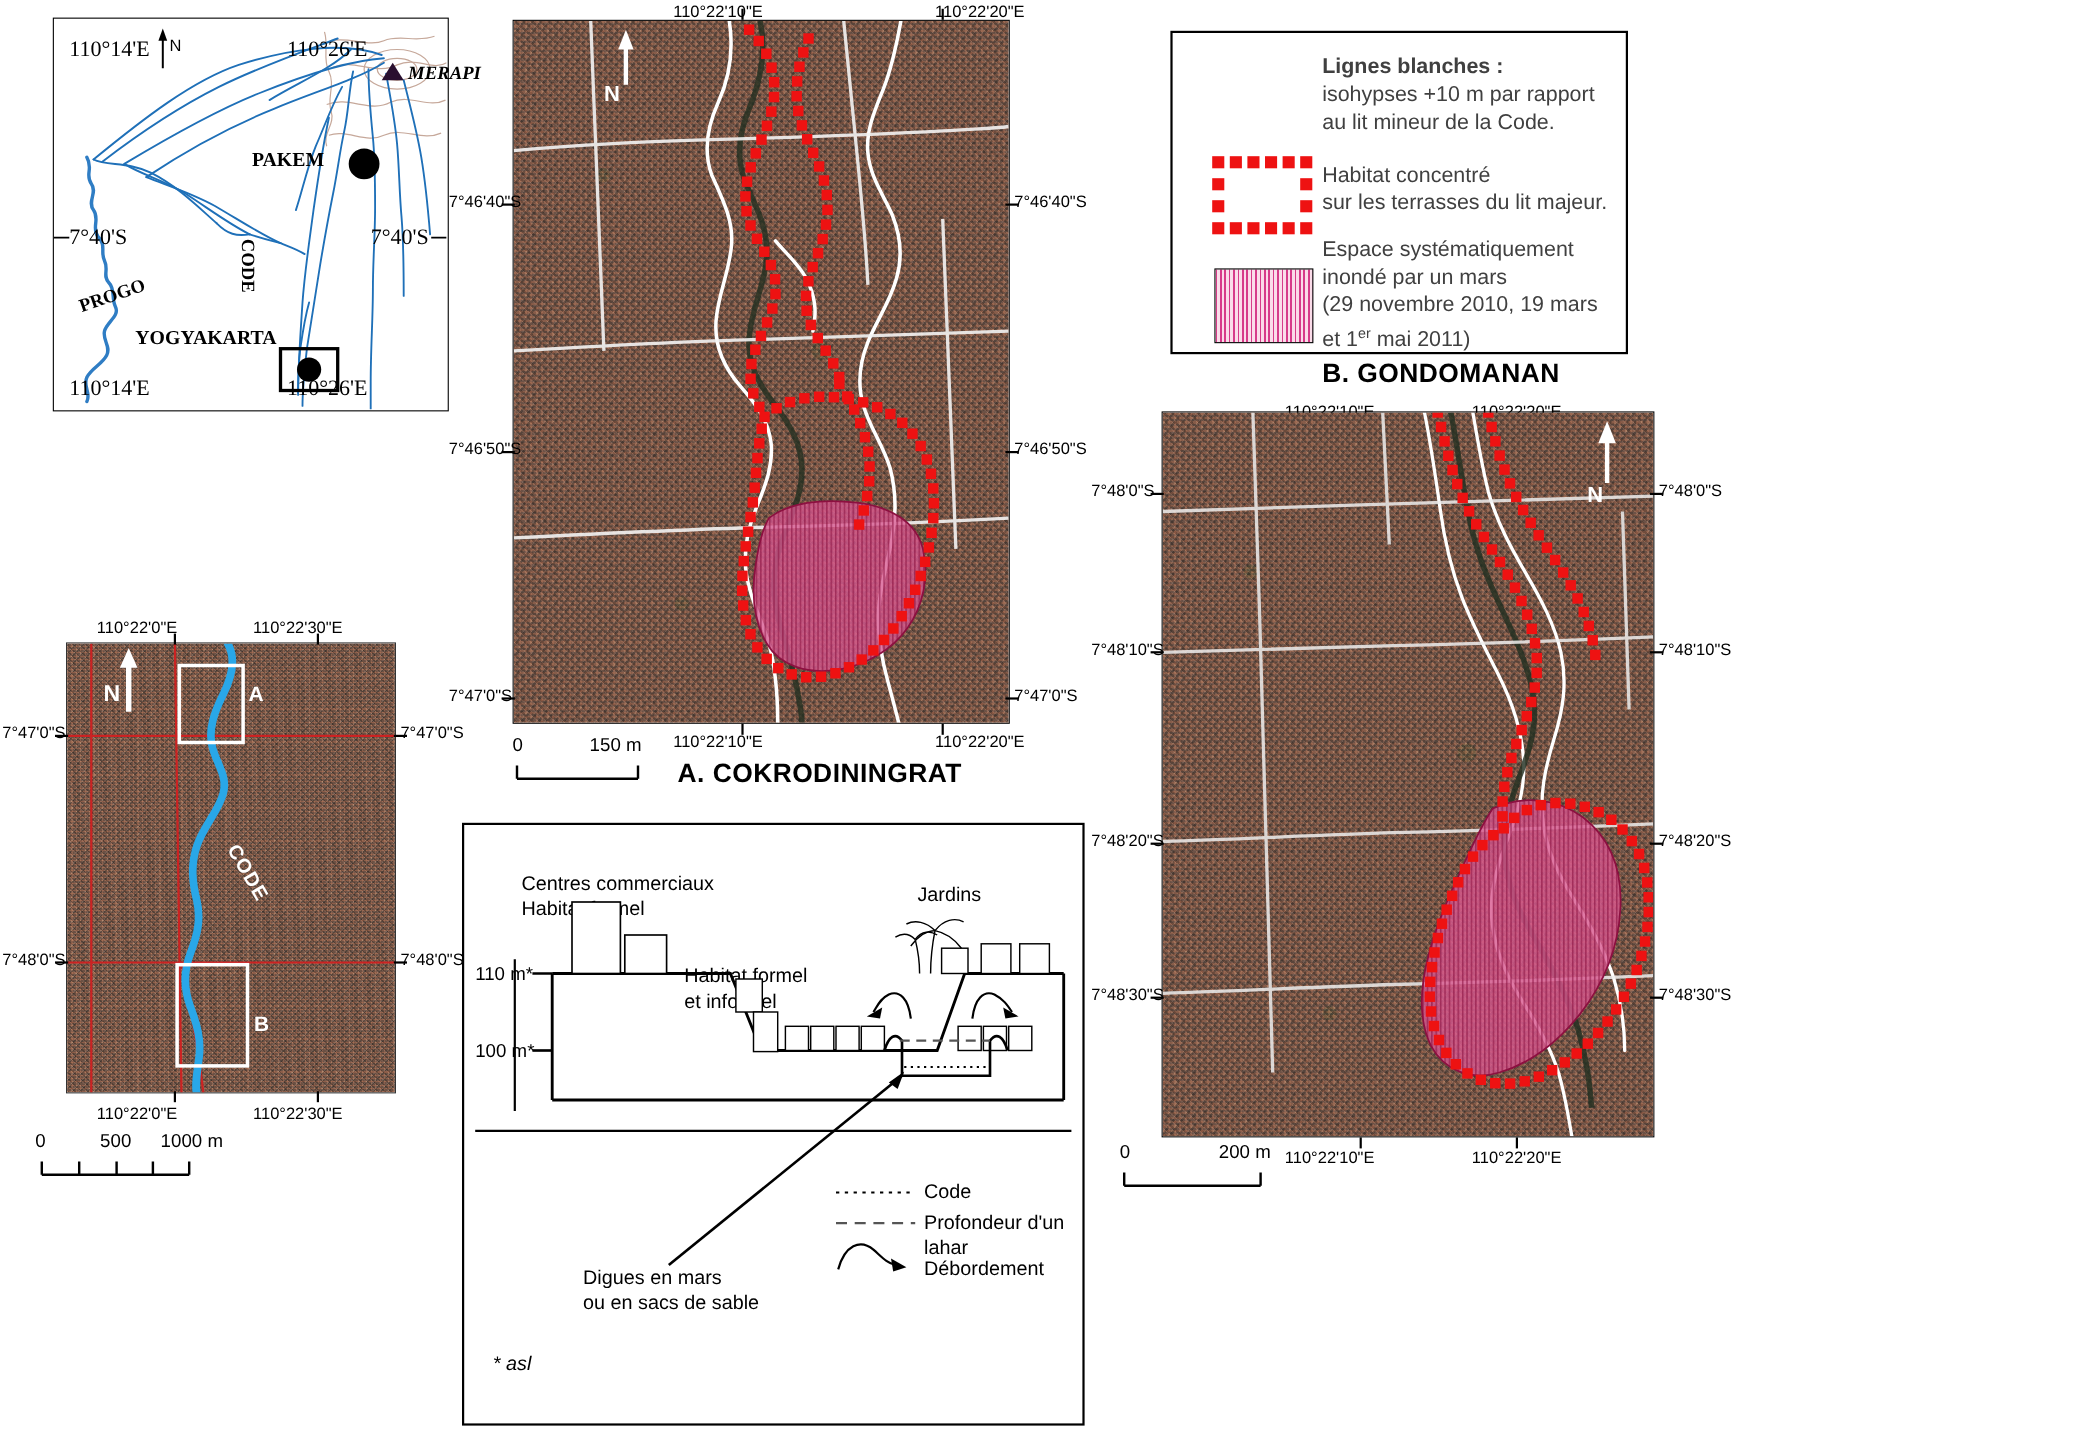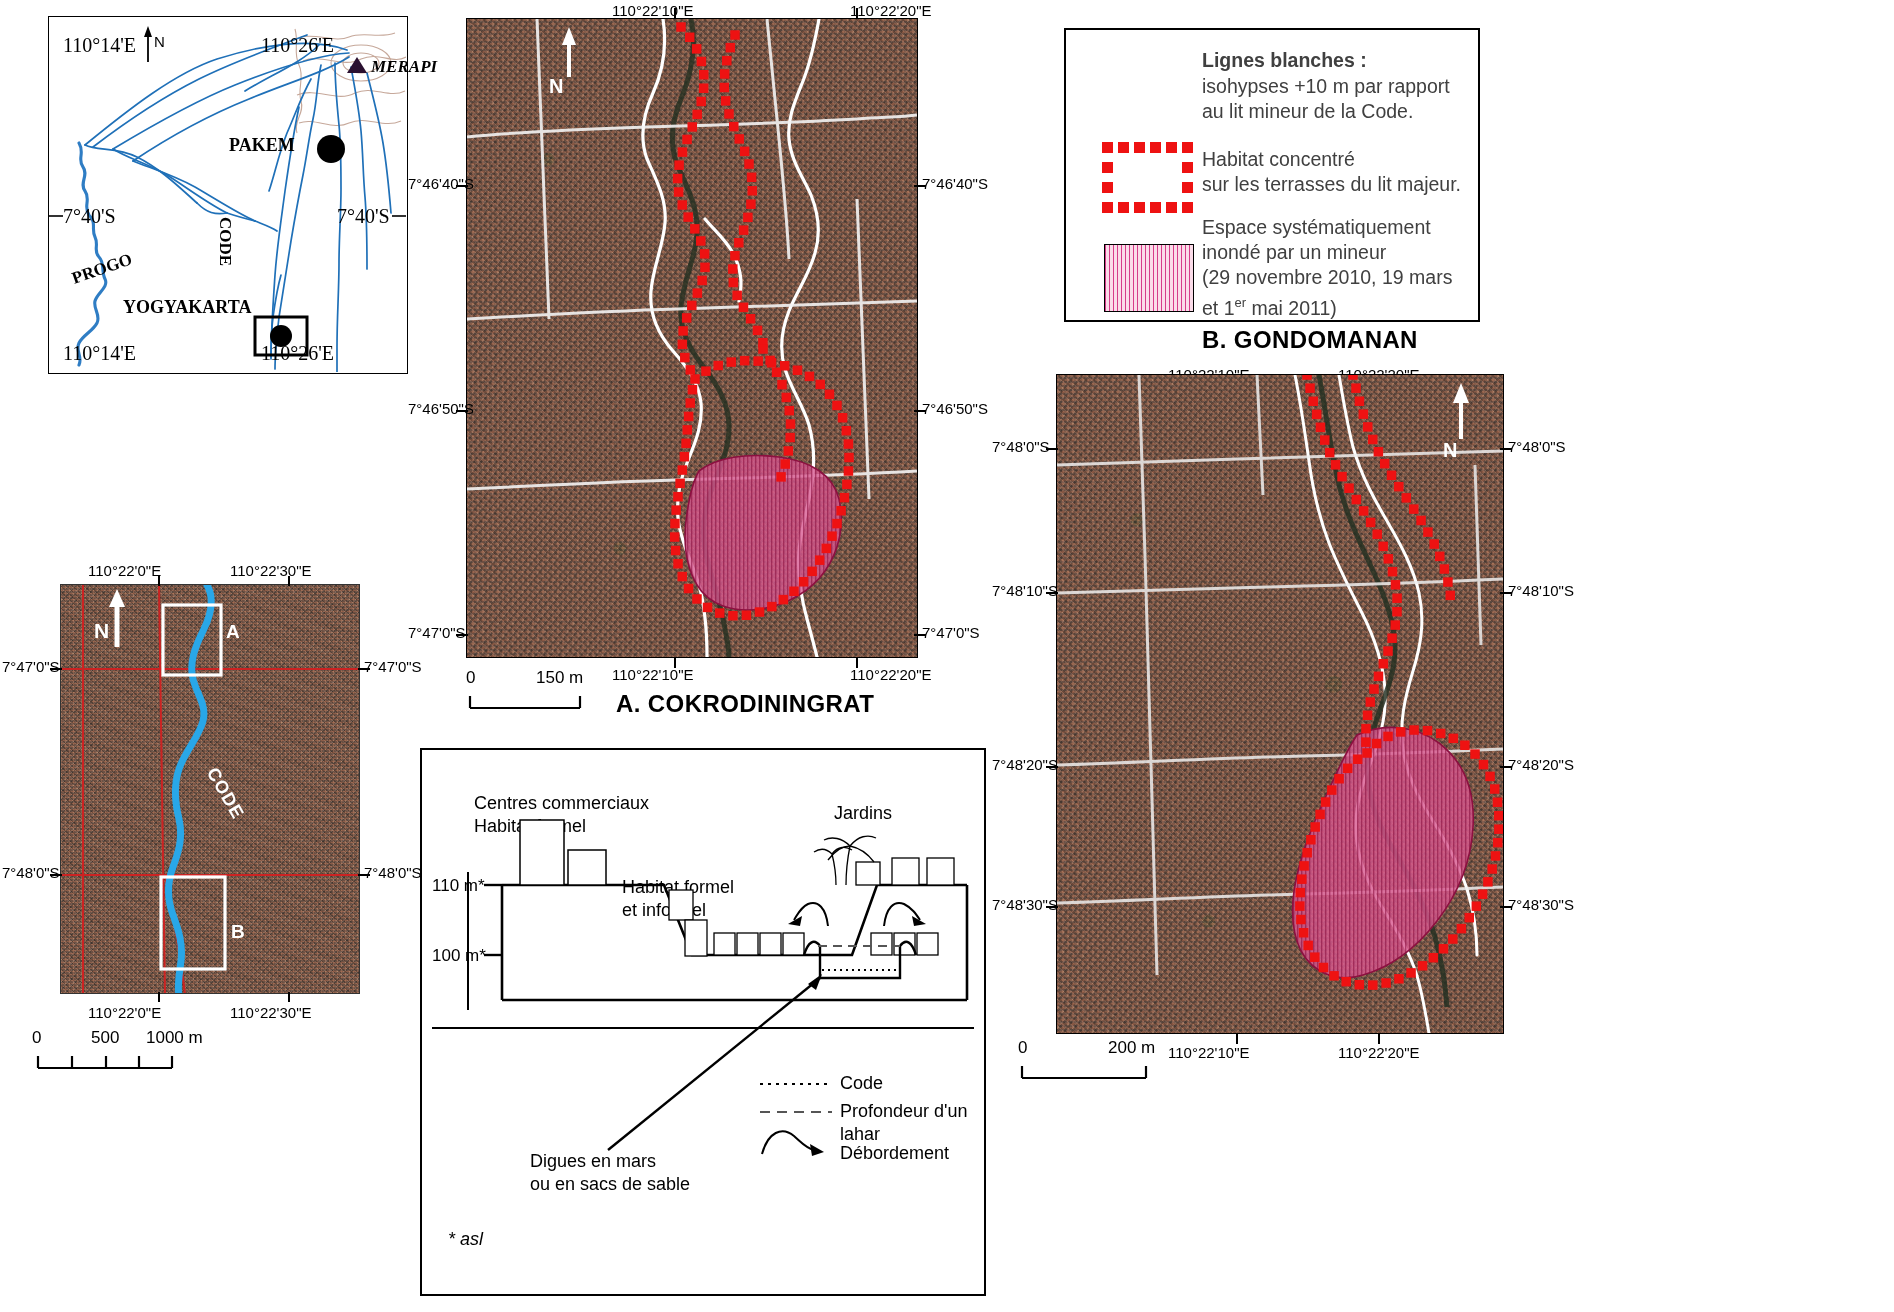--- a/index.html
+++ b/index.html
@@ -451,21 +451,21 @@
     <span class="sq" style="left:32px;top:60px;"></span>
     <span class="sq" style="left:48px;top:60px;"></span>
     <span class="sq" style="left:64px;top:60px;"></span>
     <span class="sq" style="left:80px;top:60px;"></span>
   </div>
   <div class="abs lgtext" style="left:136px;top:117px;">Habitat concentré</div>
   <div class="abs lgtext" style="left:136px;top:142px;">sur les terrasses du lit majeur.</div>
 
   <div class="abs hatchbox" style="left:38px;top:214px;"></div>
   <div class="abs lgtext" style="left:136px;top:185px;">Espace systématiquement</div>
-  <div class="abs lgtext" style="left:136px;top:210px;">inondé par un mineur</div>
+  <div class="abs lgtext" style="left:136px;top:210px;">inondé par un mars</div>
   <div class="abs lgtext" style="left:136px;top:235px;">(29 novembre 2010, 19 mars</div>
   <div class="abs lgtext" style="left:136px;top:260px;">
     <span>et 1</span><sup style="font-size:13px;">er</sup><span> mai 2011)</span>
   </div>
 </div>
 
 <div class="abs" style="left:990px;top:326px;width:560px;height:800px;">
 
   <div class="abs panel-title" style="left:212px;top:0px;">B. GONDOMANAN</div>
 

